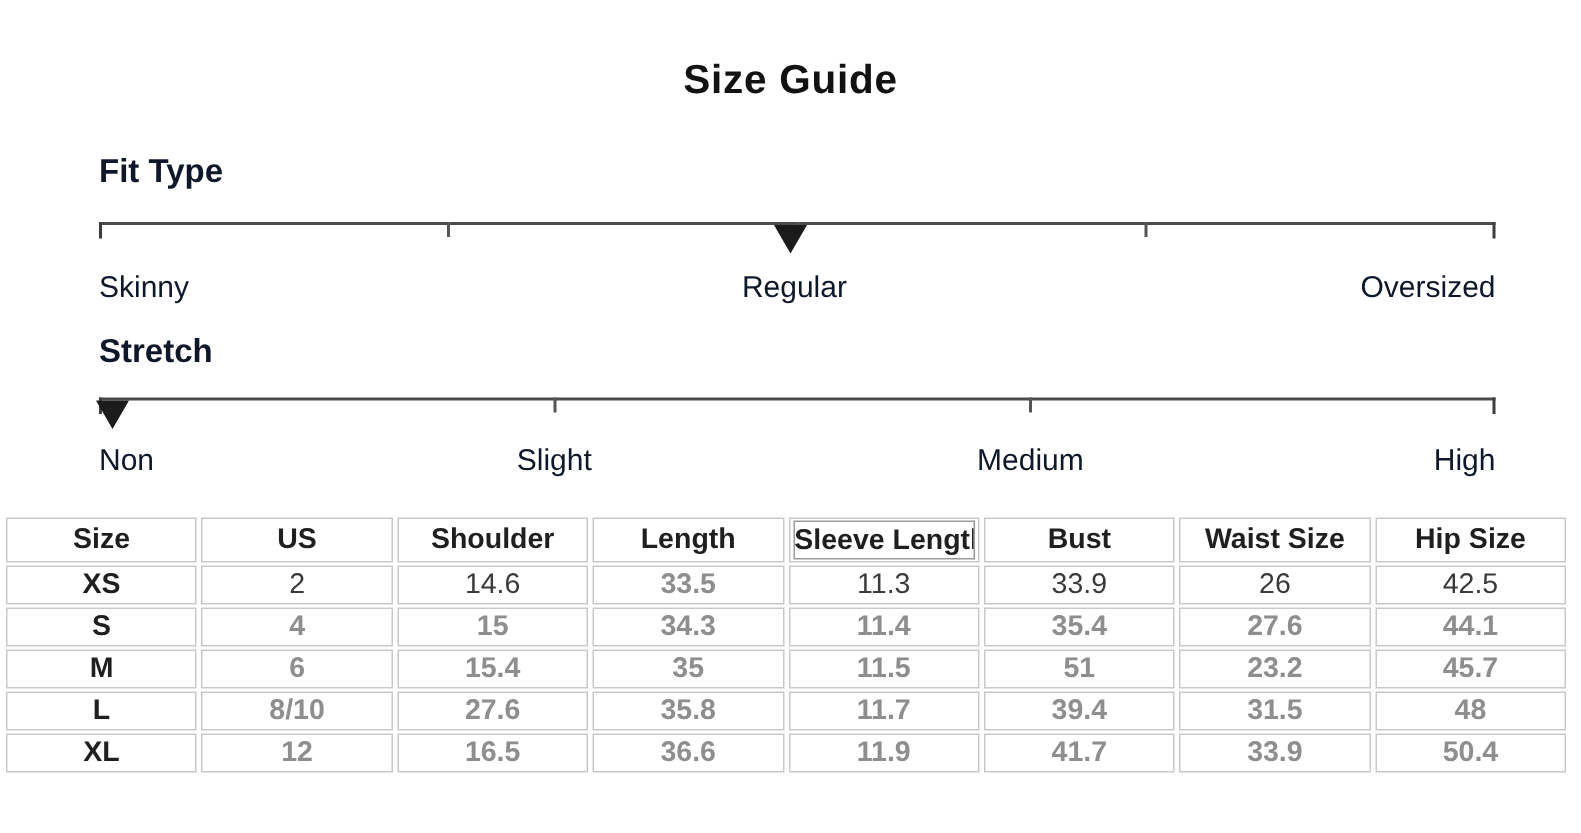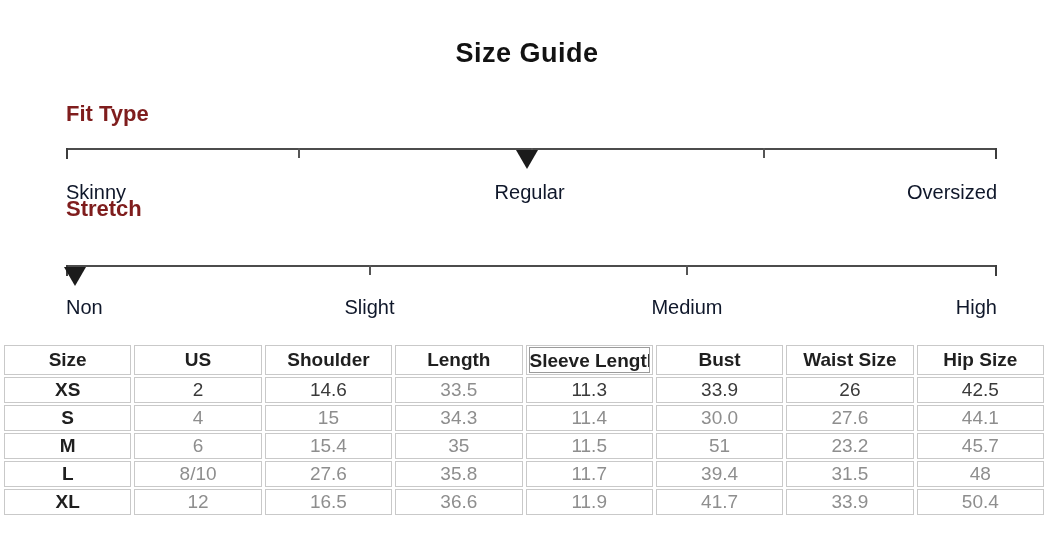--- a/index.html
+++ b/index.html
@@ -3,23 +3,23 @@
 <meta charset="utf-8">
 <style>
   * { margin:0; padding:0; box-sizing:border-box; }
   html,body { background:#ffffff; }
   body { font-family:"Liberation Sans", sans-serif; }
   .page { position:relative; width:1054px; height:555px; background:#fff; overflow:hidden; }
 
   .title { position:absolute; top:2px; left:0; width:100%; text-align:center;
            font-size:27px; font-weight:bold; color:#121212; letter-spacing:0.5px;margin-top:36px; }
 
-  .section-heading { position:absolute; left:66px; font-size:22px; font-weight:bold; color:#7f1d1d; }
+  .section-heading { position:absolute; left:66px; font-size:22px; font-weight:bold; color:#0f172a; }
   .heading-fit { top:101px; }
-  .heading-stretch { top:196px;text-align:center; }
+  .heading-stretch { top:221px;text-align:center; }
 
   .track { position:absolute; left:66px; width:931px; height:24px; }
   .track-fit { top:148px; }
   .track-stretch { top:265px; }
   .track-line { position:absolute; top:0; left:0; width:100%; height:2px; background:#4c4c4c; }
   .end-cap { position:absolute; top:0; width:2px; height:11px; background:#3d3d3d; }
   .cap-left { left:0; }
   .cap-right { right:0; }
   .tick { position:absolute; top:0; width:2px; height:10px; background:#555; transform:translateX(-50%); }
   .marker { position:absolute; top:2px; width:0; height:0; transform:translateX(-50%);
@@ -35,21 +35,21 @@
   .lab-right { right:0; }
   .lab-mid { transform:translateX(-50%); }
 
   .size-table { position:absolute; left:1px; top:343px; width:1046px;
                 border-collapse:separate; border-spacing:3px 2px; table-layout:fixed; }
   .size-table th, .size-table td { border:1px solid #c9c9c9; background:#fff;
                 text-align:center; vertical-align:middle; height:19px;
                 font-size:19px; padding:1px 1px; overflow:hidden; }
   .size-table th { font-weight:bold; color:#1f1f1f; }
   .col-size { font-weight:bold; color:#1f1f1f; }
-  .val.muted { color:#8e8e8e; }
+  .val.muted { color:#8e8e8e;font-weight:bold; }
   .val.dark { color:#3a3a3a; }
   .hdr-box { display:block; margin:0 1px; height:26px; line-height:25px;
              border:1px solid #9b9b9b; overflow:hidden; white-space:nowrap;
              text-align:left; font-weight:bold; color:#1f1f1f; }
 </style>
 </head>
 <body>
 
 <div class="page">
 
@@ -116,21 +116,21 @@
           <td class="val dark">33.9</td>
           <td class="val dark">26</td>
           <td class="val dark">42.5</td>
         </tr>
         <tr>
           <td class="col-size">S</td>
           <td class="val muted">4</td>
           <td class="val muted">15</td>
           <td class="val muted">34.3</td>
           <td class="val muted">11.4</td>
-          <td class="val muted">30.0</td>
+          <td class="val muted">35.4</td>
           <td class="val muted">27.6</td>
           <td class="val muted">44.1</td>
         </tr>
         <tr>
           <td class="col-size">M</td>
           <td class="val muted">6</td>
           <td class="val muted">15.4</td>
           <td class="val muted">35</td>
           <td class="val muted">11.5</td>
           <td class="val muted">51</td>

